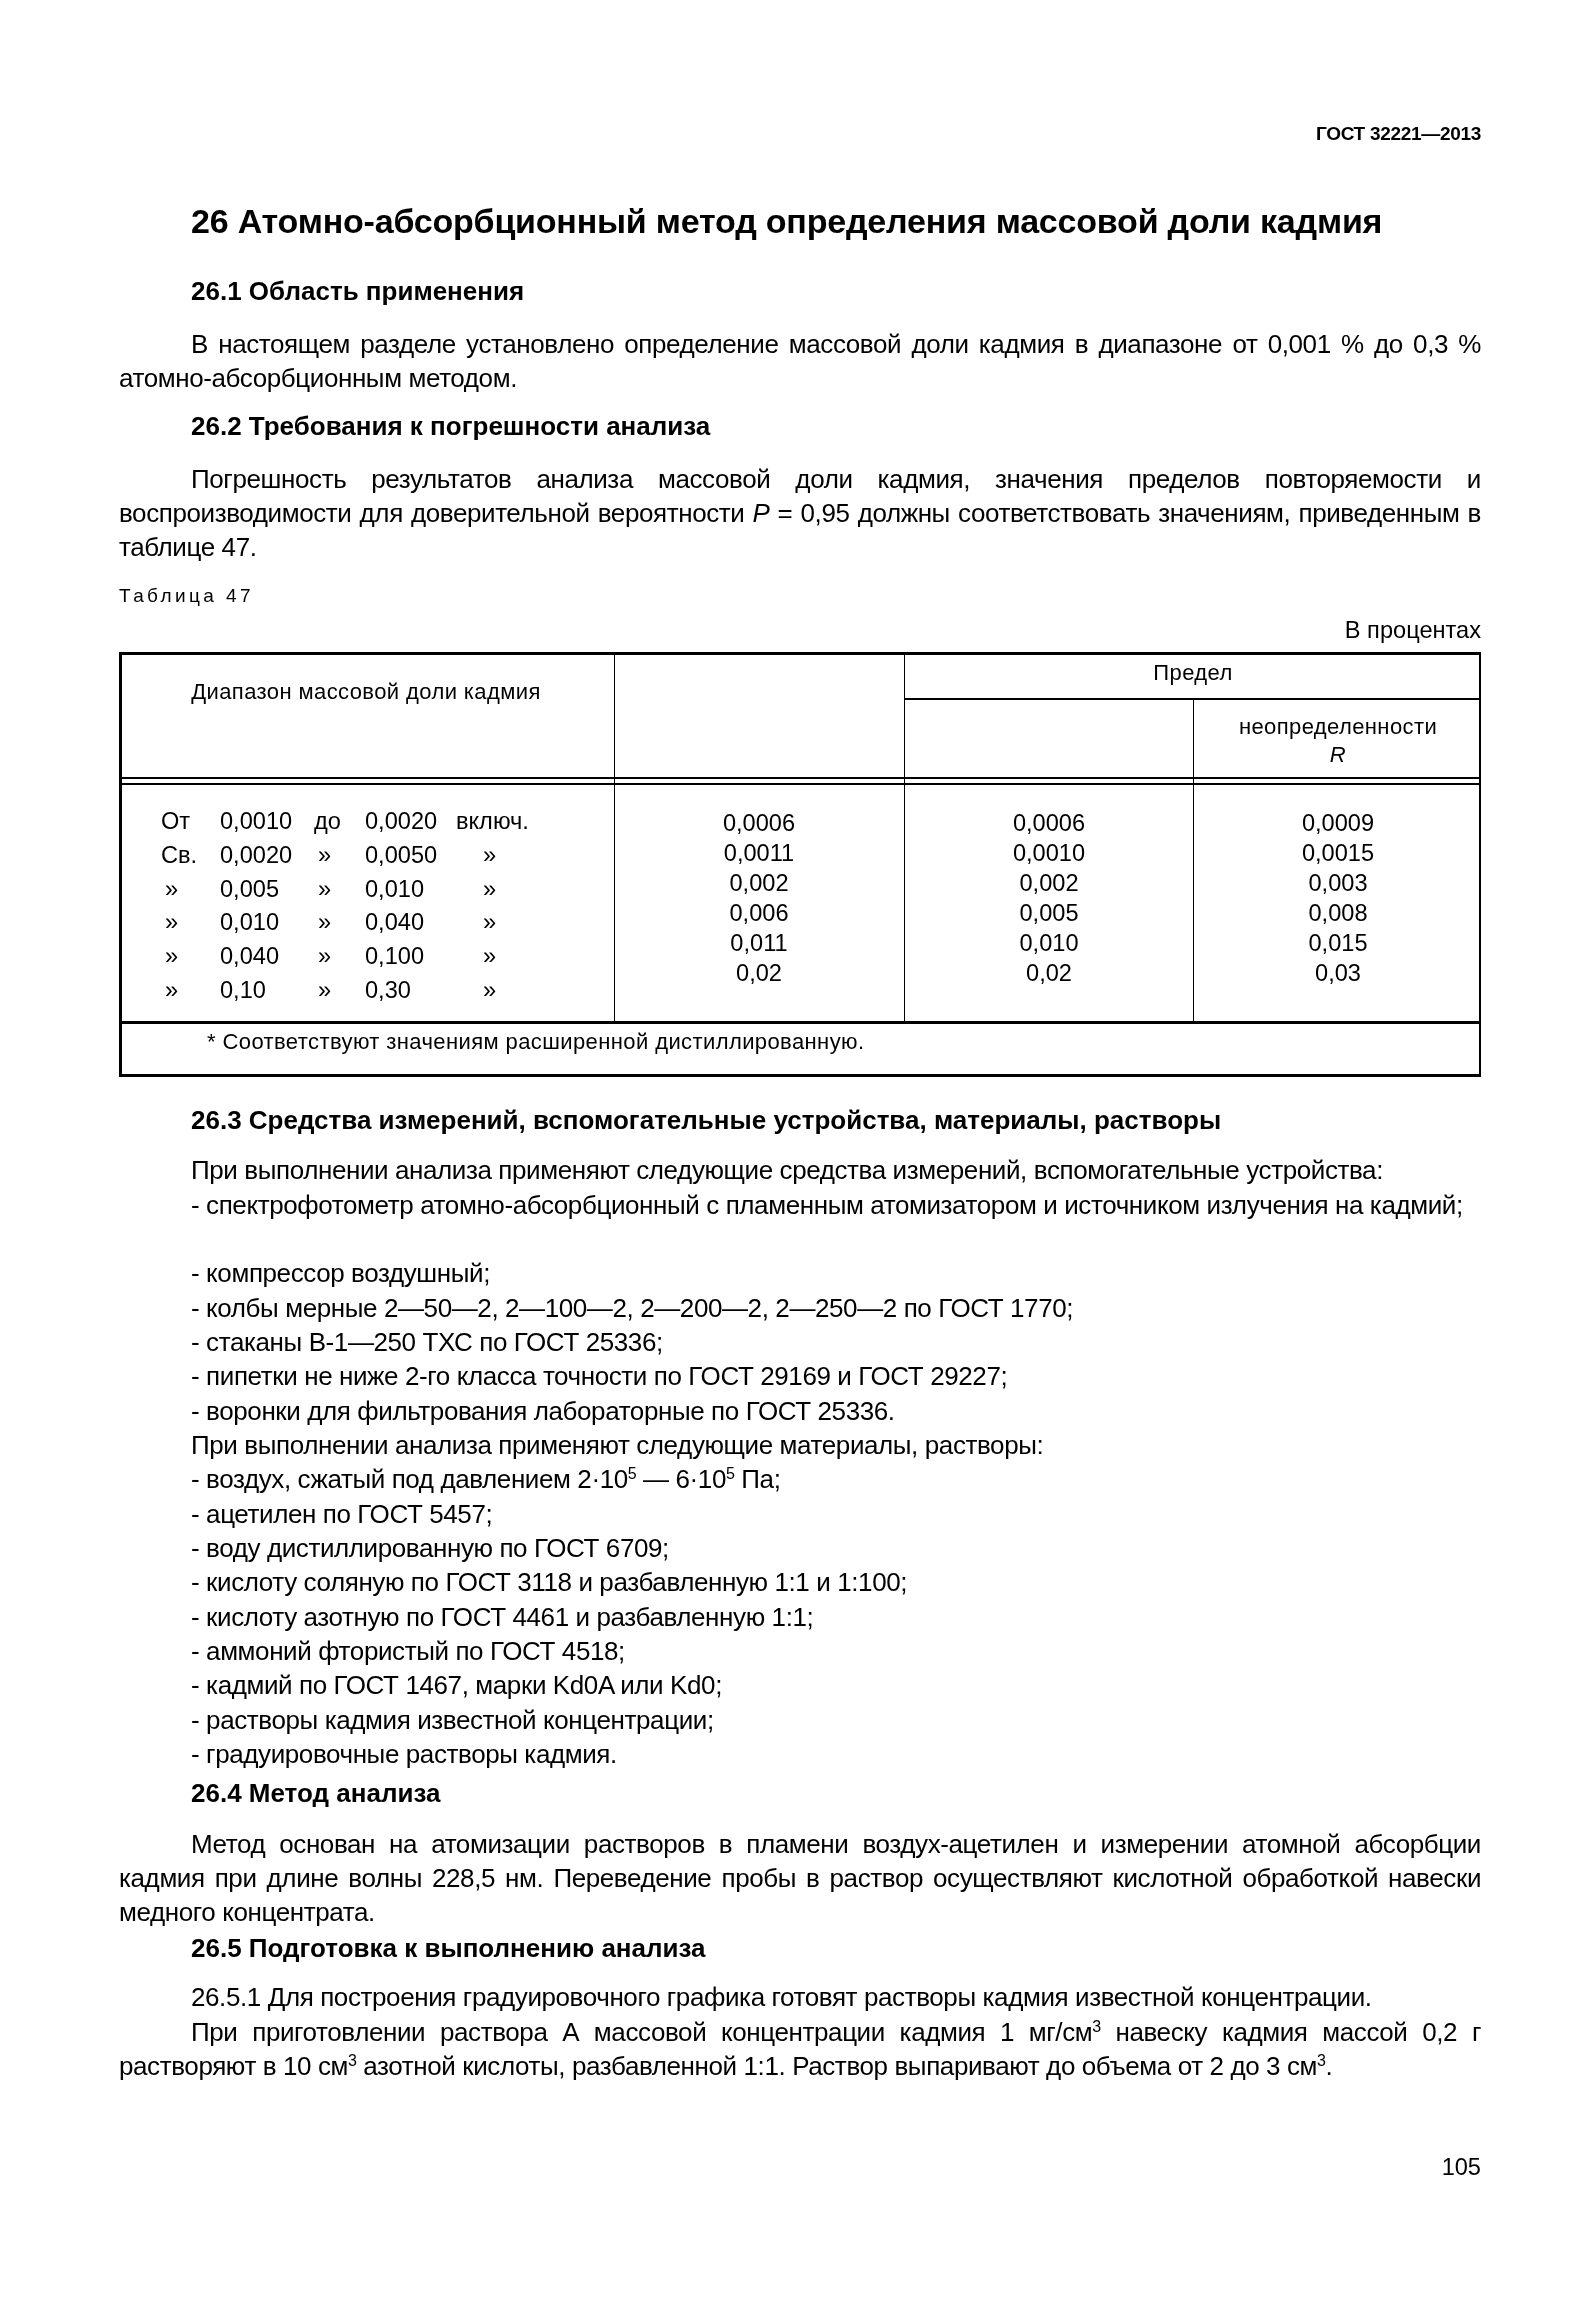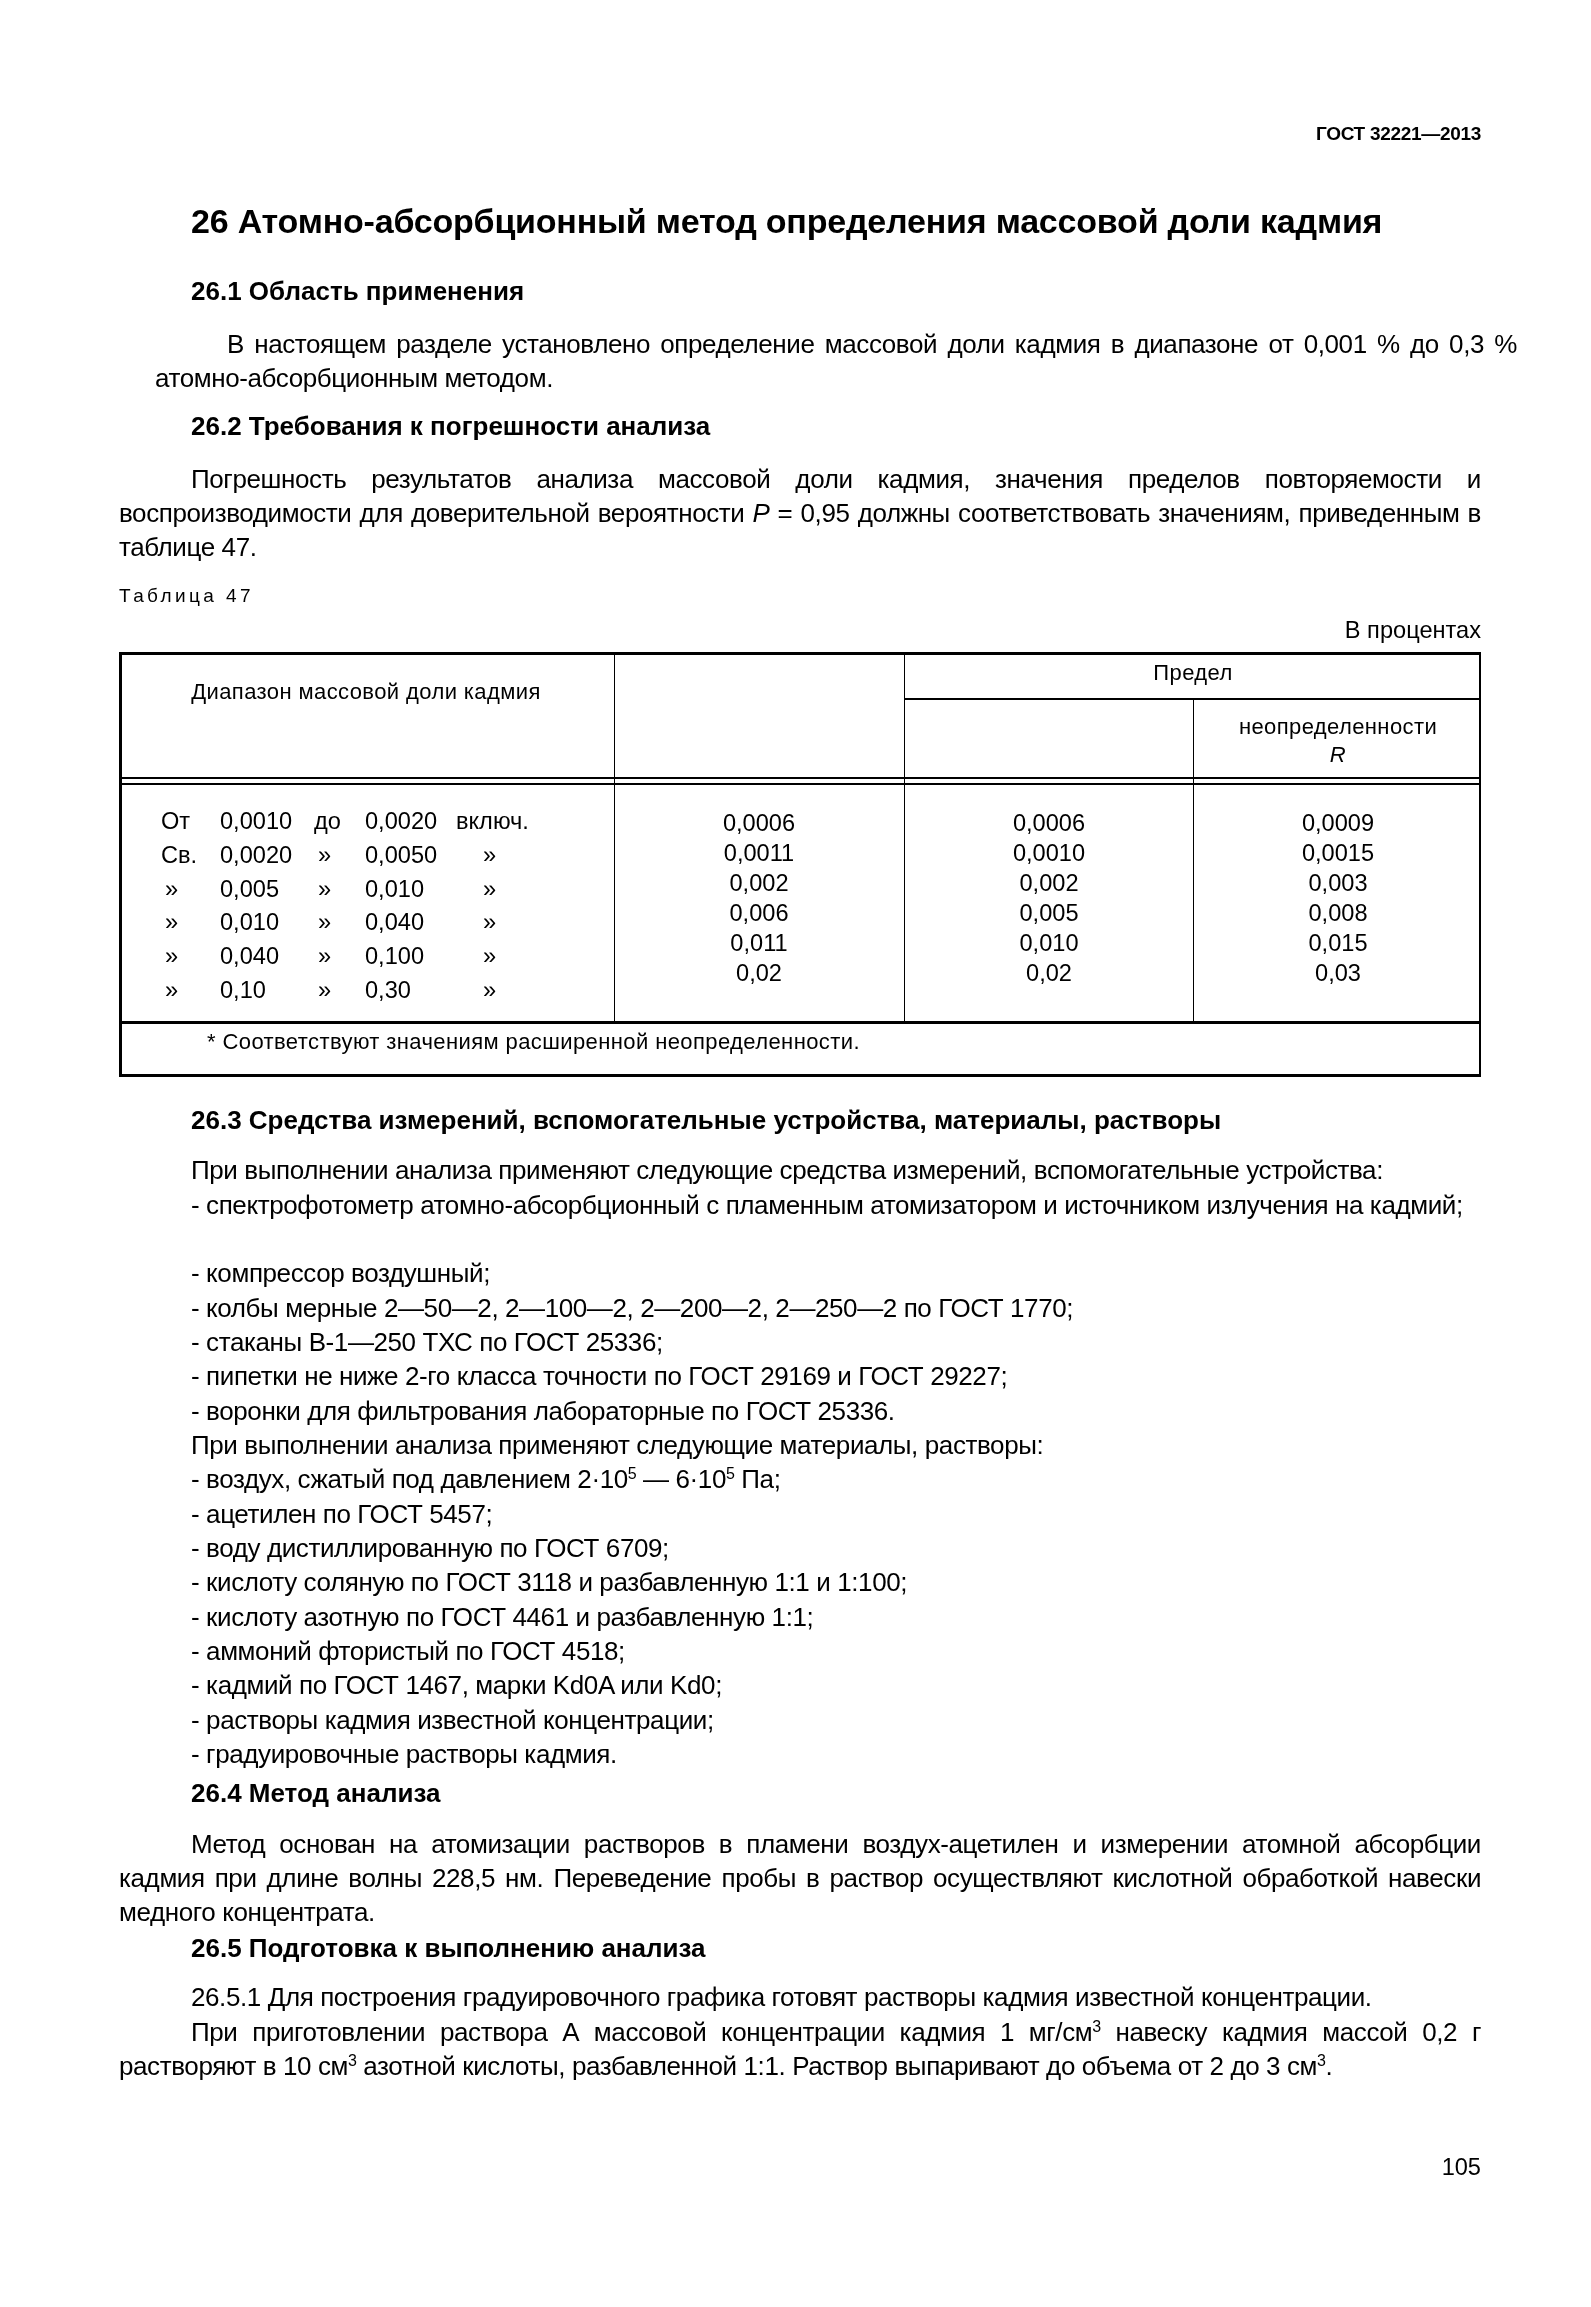--- a/index.html
+++ b/index.html
@@ -30,21 +30,21 @@
   i { font-style: italic; }
 </style>
 </head>
 <body>
 
 <div class="abs doc-code">ГОСТ 32221—2013</div>
 
 <div class="abs h1">26 Атомно-абсорбционный метод определения массовой доли кадмия</div>
 
 <div class="abs h2" style="left:191px; top:276px;">26.1 Область применения</div>
-<div class="abs p para indent" style="top:327px;margin-left:36px;">В настоящем разделе установлено определение массовой доли кадмия в диапазоне от 0,001 % до 0,3 % атомно-абсорбционным методом.</div>
+<div class="abs p para indent" style="top:327px;">В настоящем разделе установлено определение массовой доли кадмия в диапазоне от 0,001 % до 0,3 % атомно-абсорбционным методом.</div>
 
 <div class="abs h2" style="left:191px; top:411px;">26.2 Требования к погрешности анализа</div>
 <div class="abs p para indent" style="top:462px;"><span>Погрешность результатов анализа массовой доли кадмия, значения пределов повторяемости и воспроизводимости для доверительной вероятности </span><i>P</i><span> = 0,95 должны соответствовать значениям, приведенным в таблице 47.</span></div>
 
 <div class="abs tbl-caption">Таблица 47</div>
 <div class="abs units">В процентах</div>
 
 <div class="abs tbl">
 
   <div class="bx" style="left:0; top:0; width:1362px; height:2.7px;"></div>
@@ -133,21 +133,21 @@
 
   <div class="data-col" style="left:1076px; top:156px; width:286px;">
     <div>0,0009</div>
     <div>0,0015</div>
     <div>0,003</div>
     <div>0,008</div>
     <div>0,015</div>
     <div>0,03</div>
   </div>
 
-  <div class="footnote">* Соответствуют значениям расширенной неопределенности.</div>
+  <div class="footnote">* Соответствуют значениям расширенной дистиллированную.</div>
 </div>
 
 <div class="abs h2" style="left:191px; top:1105px;">26.3 Средства измерений, вспомогательные устройства, материалы, растворы</div>
 <div class="abs p line" style="top:1153px;">При выполнении анализа применяют следующие средства измерений, вспомогательные устройства:</div>
 <div class="abs p para indent" style="top:1188px;">- спектрофотометр атомно-абсорбционный с пламенным атомизатором и источником излучения на кадмий;</div>
 <div class="abs p line" style="top:1256px;">- компрессор воздушный;</div>
 <div class="abs p line" style="top:1291px;">- колбы мерные 2—50—2, 2—100—2, 2—200—2, 2—250—2 по ГОСТ 1770;</div>
 <div class="abs p line" style="top:1325px;">- стаканы В-1—250 ТХС по ГОСТ 25336;</div>
 <div class="abs p line" style="top:1359px;">- пипетки не ниже 2-го класса точности по ГОСТ 29169 и ГОСТ 29227;</div>
 <div class="abs p line" style="top:1394px;">- воронки для фильтрования лабораторные по ГОСТ 25336.</div>

